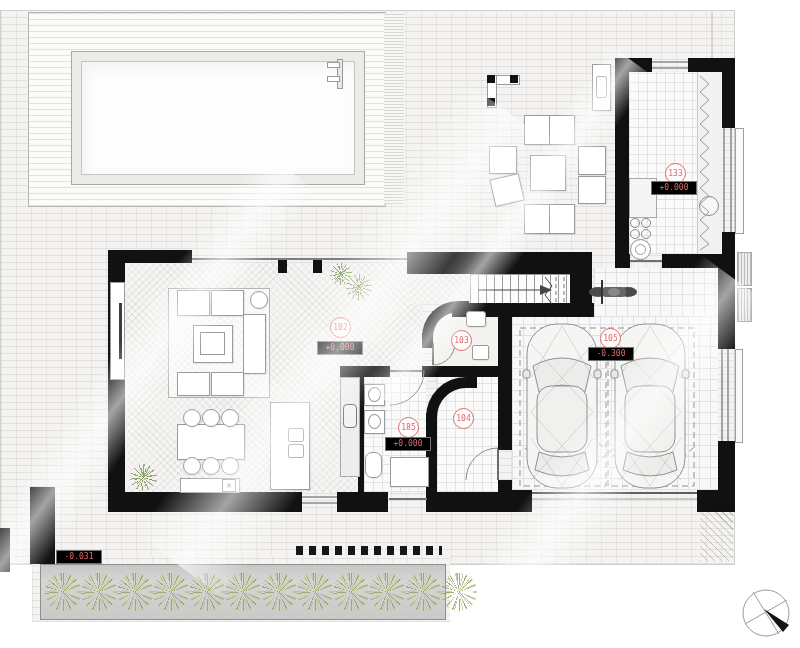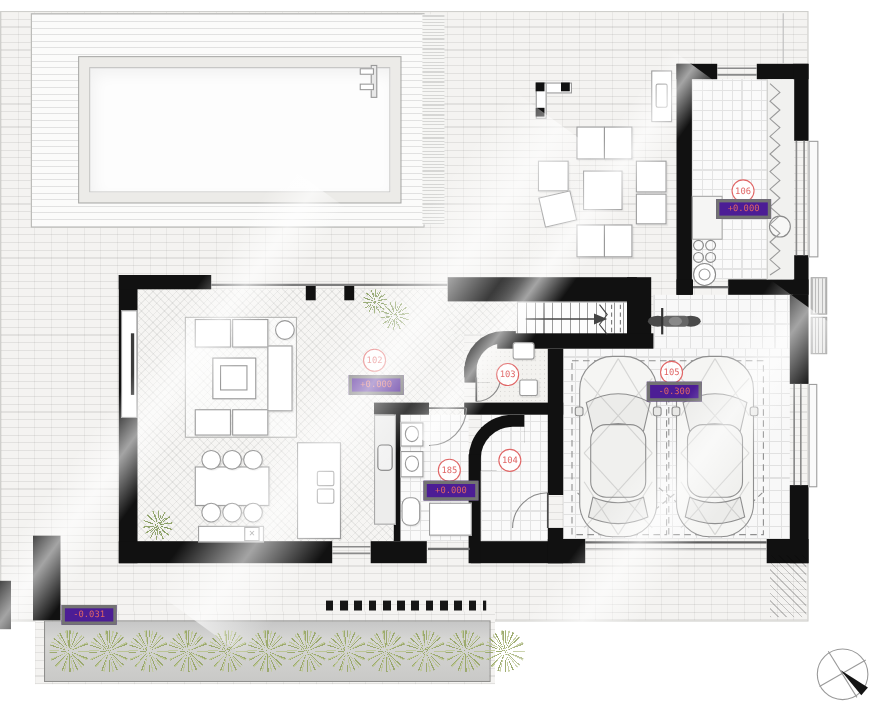--- a/index.html
+++ b/index.html
@@ -23,22 +23,22 @@
   .dots{background-color:#f3f2ef;background-image:radial-gradient(rgba(0,0,0,0.14) 0.6px,transparent 0.7px);background-size:4px 4px;}
   .deckp{background-color:#fbfbfa;background-image:repeating-linear-gradient(0deg,rgba(0,0,0,0.10) 0 1px,transparent 1px 6px);border:1px solid #b5b5b2;}
   .deckp2{background-color:#f6f6f4;background-image:repeating-linear-gradient(0deg,rgba(0,0,0,0.13) 0 1px,transparent 1px 3px);}
   .hatch{background-image:repeating-linear-gradient(45deg,rgba(0,0,0,0.20) 0 1px,transparent 1px 5px);}
   .witem{position:absolute;background:#fff;border:1px solid #9a9a9a;box-shadow:1px 1px 1px rgba(0,0,0,0.07);}
   .gitem{position:absolute;background:#ededec;border:1px solid #a8a8a8;}
   .circ{border-radius:50%;}
   
   .lblc{position:absolute;width:19px;height:19px;border:1px solid #e06666;border-radius:50%;
         color:#e06666;font-size:8px;line-height:19px;text-align:center;background:rgba(255,255,255,0.9);z-index:7;}
-  .lblb{position:absolute;min-width:40px;height:12px;border:3px solid #737373;color:#e06666;
-        font-size:8px;line-height:12px;text-align:center;background:#4c1d95;padding:0 2px;z-index:7;}
+  .lblb{position:absolute;min-width:40px;height:12px;border:1px solid #737373;color:#e06666;
+        font-size:8px;line-height:12px;text-align:center;background:#000000;padding:0 2px;z-index:7;}
   
   .tree{position:absolute;border-radius:50%;opacity:0.85;
         background:repeating-conic-gradient(rgba(120,145,70,0.9) 0deg 5deg,rgba(255,255,255,0) 5deg 26deg);}
   .tree:after{content:"";position:absolute;inset:15%;border-radius:50%;
         background:repeating-conic-gradient(from 13deg,rgba(100,130,60,0.8) 0deg 6deg,rgba(255,255,255,0) 6deg 30deg);}
   .grass{width:36px;height:38px;border-radius:50%;flex:0 0 auto;opacity:0.95;
         background:repeating-conic-gradient(rgba(150,165,100,0.95) 0deg 4deg,rgba(255,255,255,0) 4deg 22deg);}
   .grass:after{content:"";display:block;width:100%;height:100%;border-radius:50%;
         background:repeating-conic-gradient(from 10deg,rgba(190,200,150,0.9) 0deg 4deg,rgba(255,255,255,0) 4deg 26deg);}
   
@@ -290,21 +290,21 @@
   </svg>
 
   <div class="lblc" style="left:398px;top:417px">185</div>
   <div class="lblb" style="left:385px;top:437px">+0.000</div>
   <div class="lblc" style="left:330px;top:317px">102</div>
   <div class="lblb" style="left:317px;top:341px">+0.000</div>
   <div class="lblc" style="left:451px;top:330px">103</div>
   <div class="lblc" style="left:453px;top:408px">104</div>
   <div class="lblc" style="left:600px;top:328px">105</div>
   <div class="lblb" style="left:588px;top:347px">-0.300</div>
-  <div class="lblc" style="left:665px;top:163px">106</div>
+  <div class="lblc" style="left:665px;top:163px">133</div>
   <div class="lblb" style="left:651px;top:181px">+0.000</div>
   <div class="lblb" style="left:56px;top:550px">-0.031</div>
 
   <svg class="abs" style="left:740px;top:587px;z-index:7" width="52" height="52" viewBox="0 0 52 52">
     <circle cx="26" cy="26" r="23" fill="none" stroke="#9a9a9a" stroke-width="1"></circle>
     <line x1="5" y1="37" x2="47" y2="13" stroke="#9a9a9a" stroke-width="1"></line>
     <line x1="13" y1="5" x2="39" y2="47" stroke="#9a9a9a" stroke-width="1"></line>
     <polygon points="24,22 49,38 43,45" fill="#141414"></polygon>
   </svg>
 

